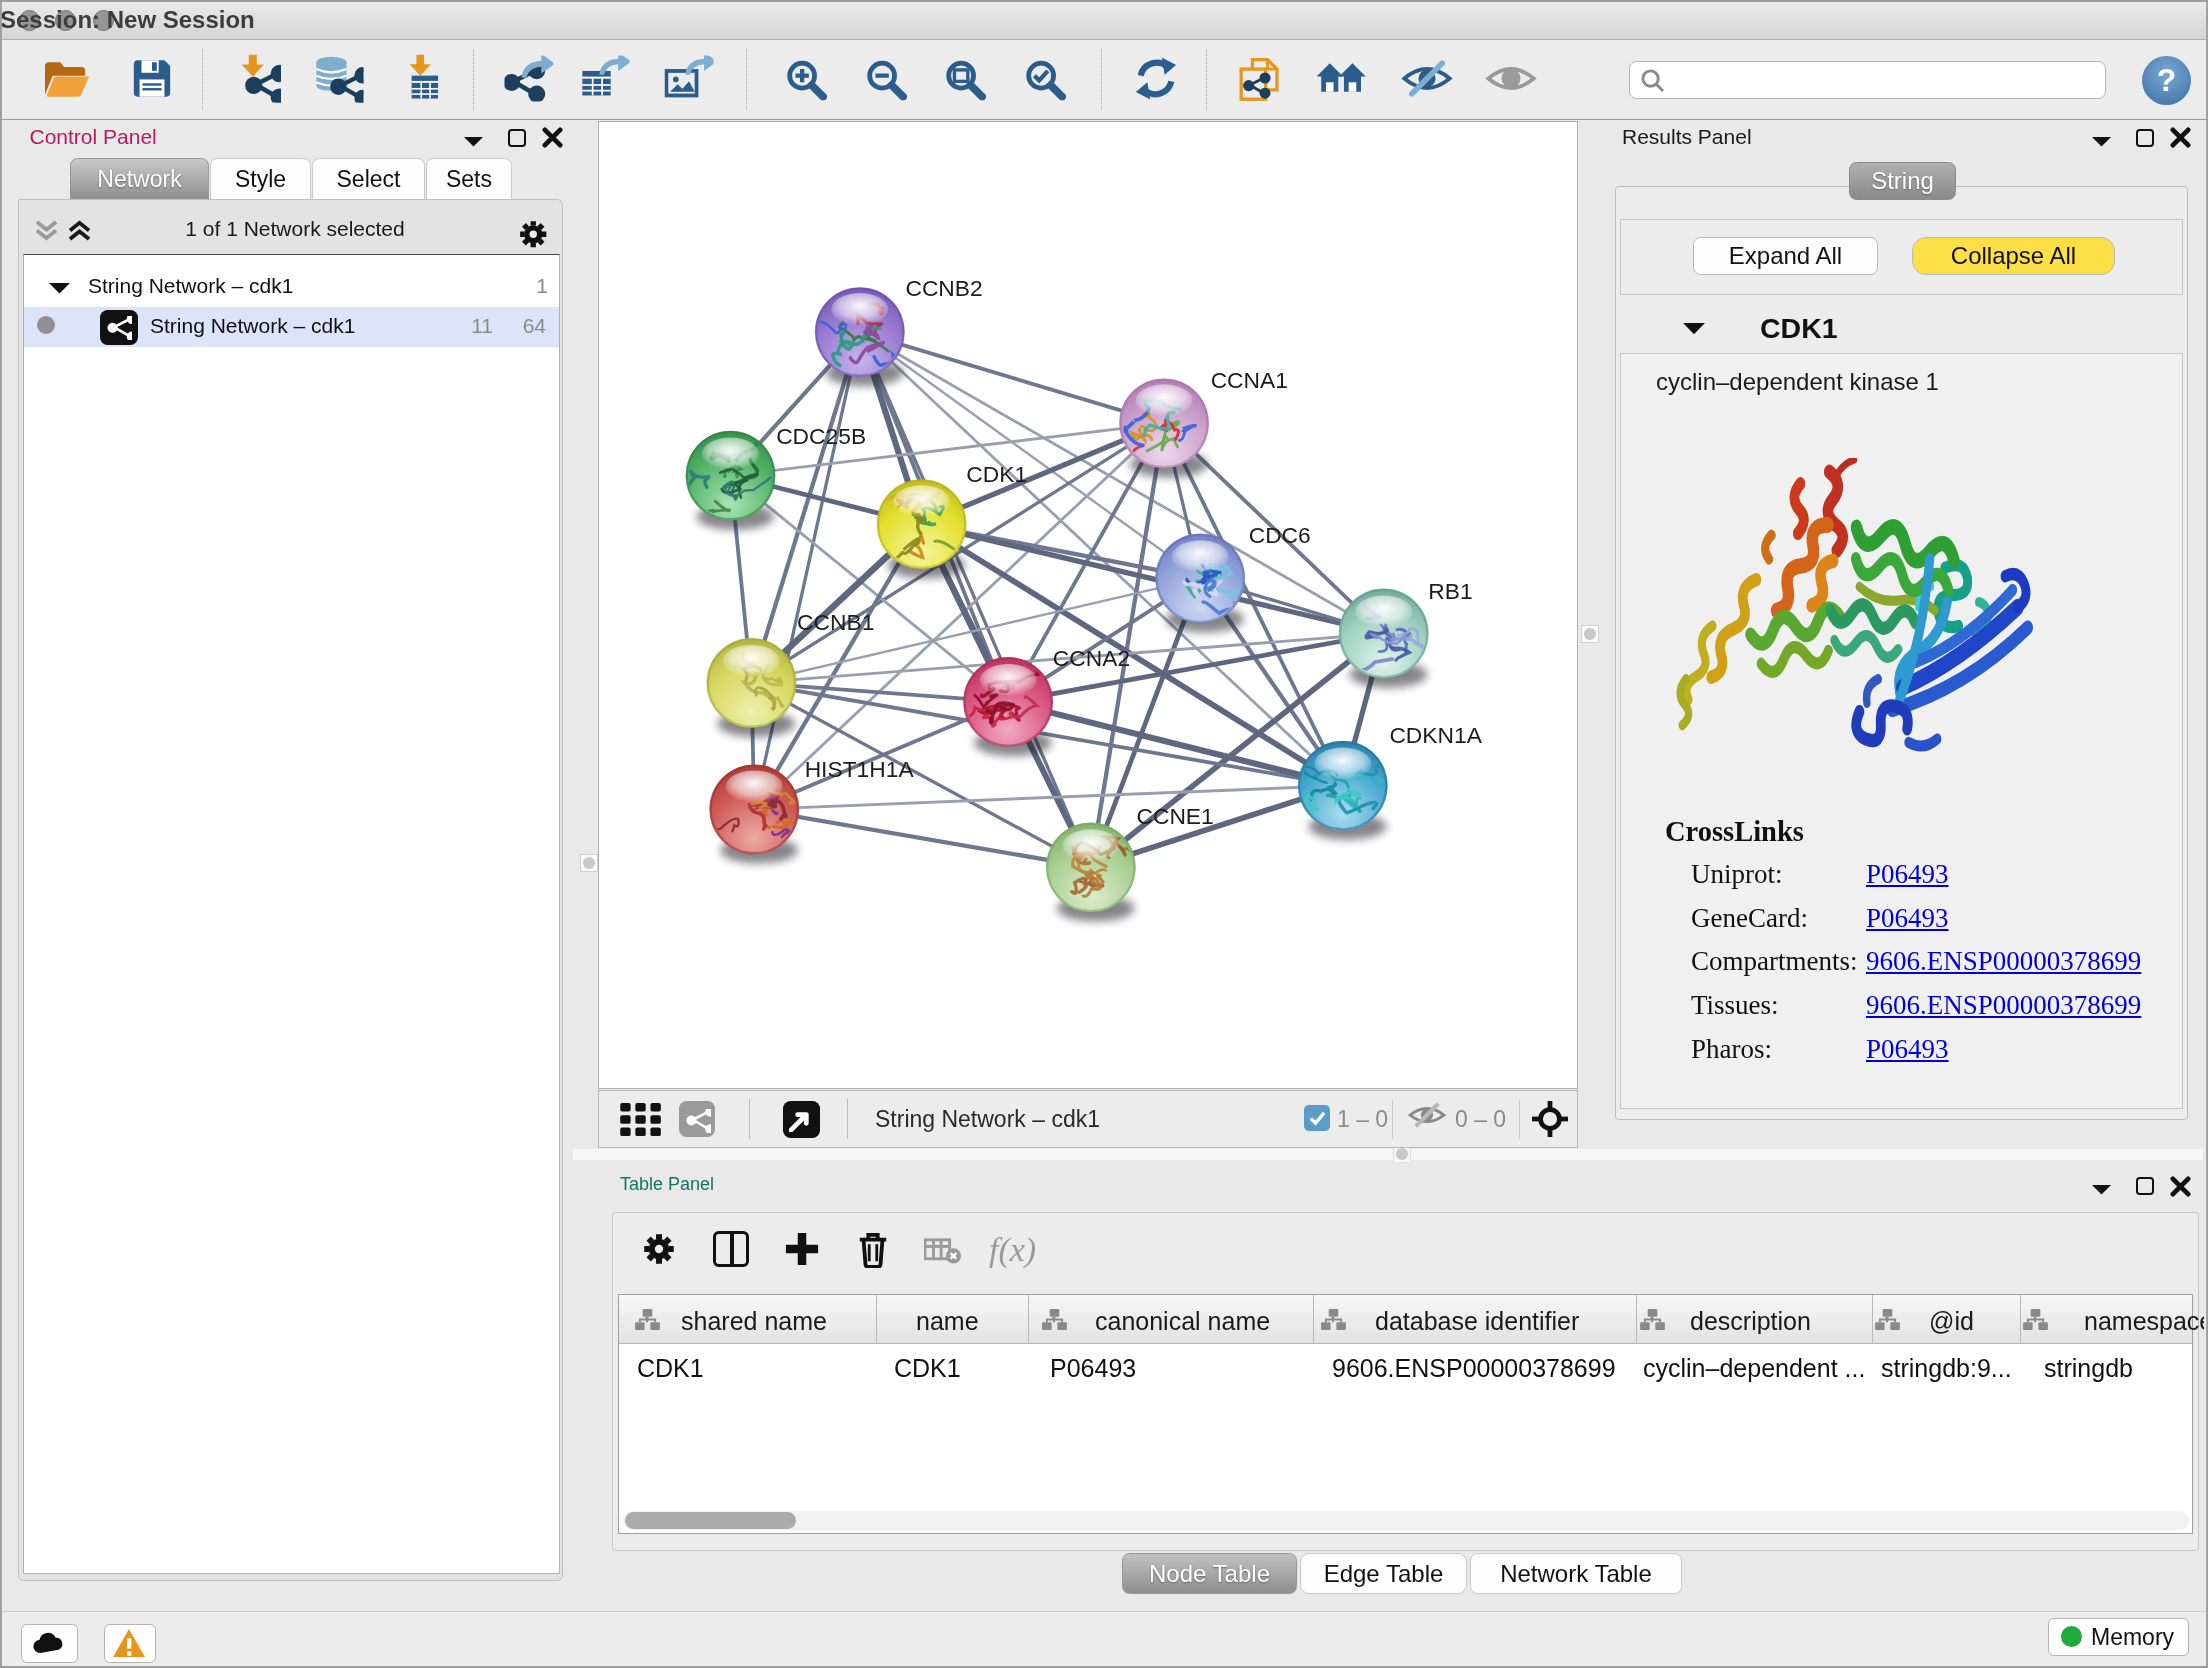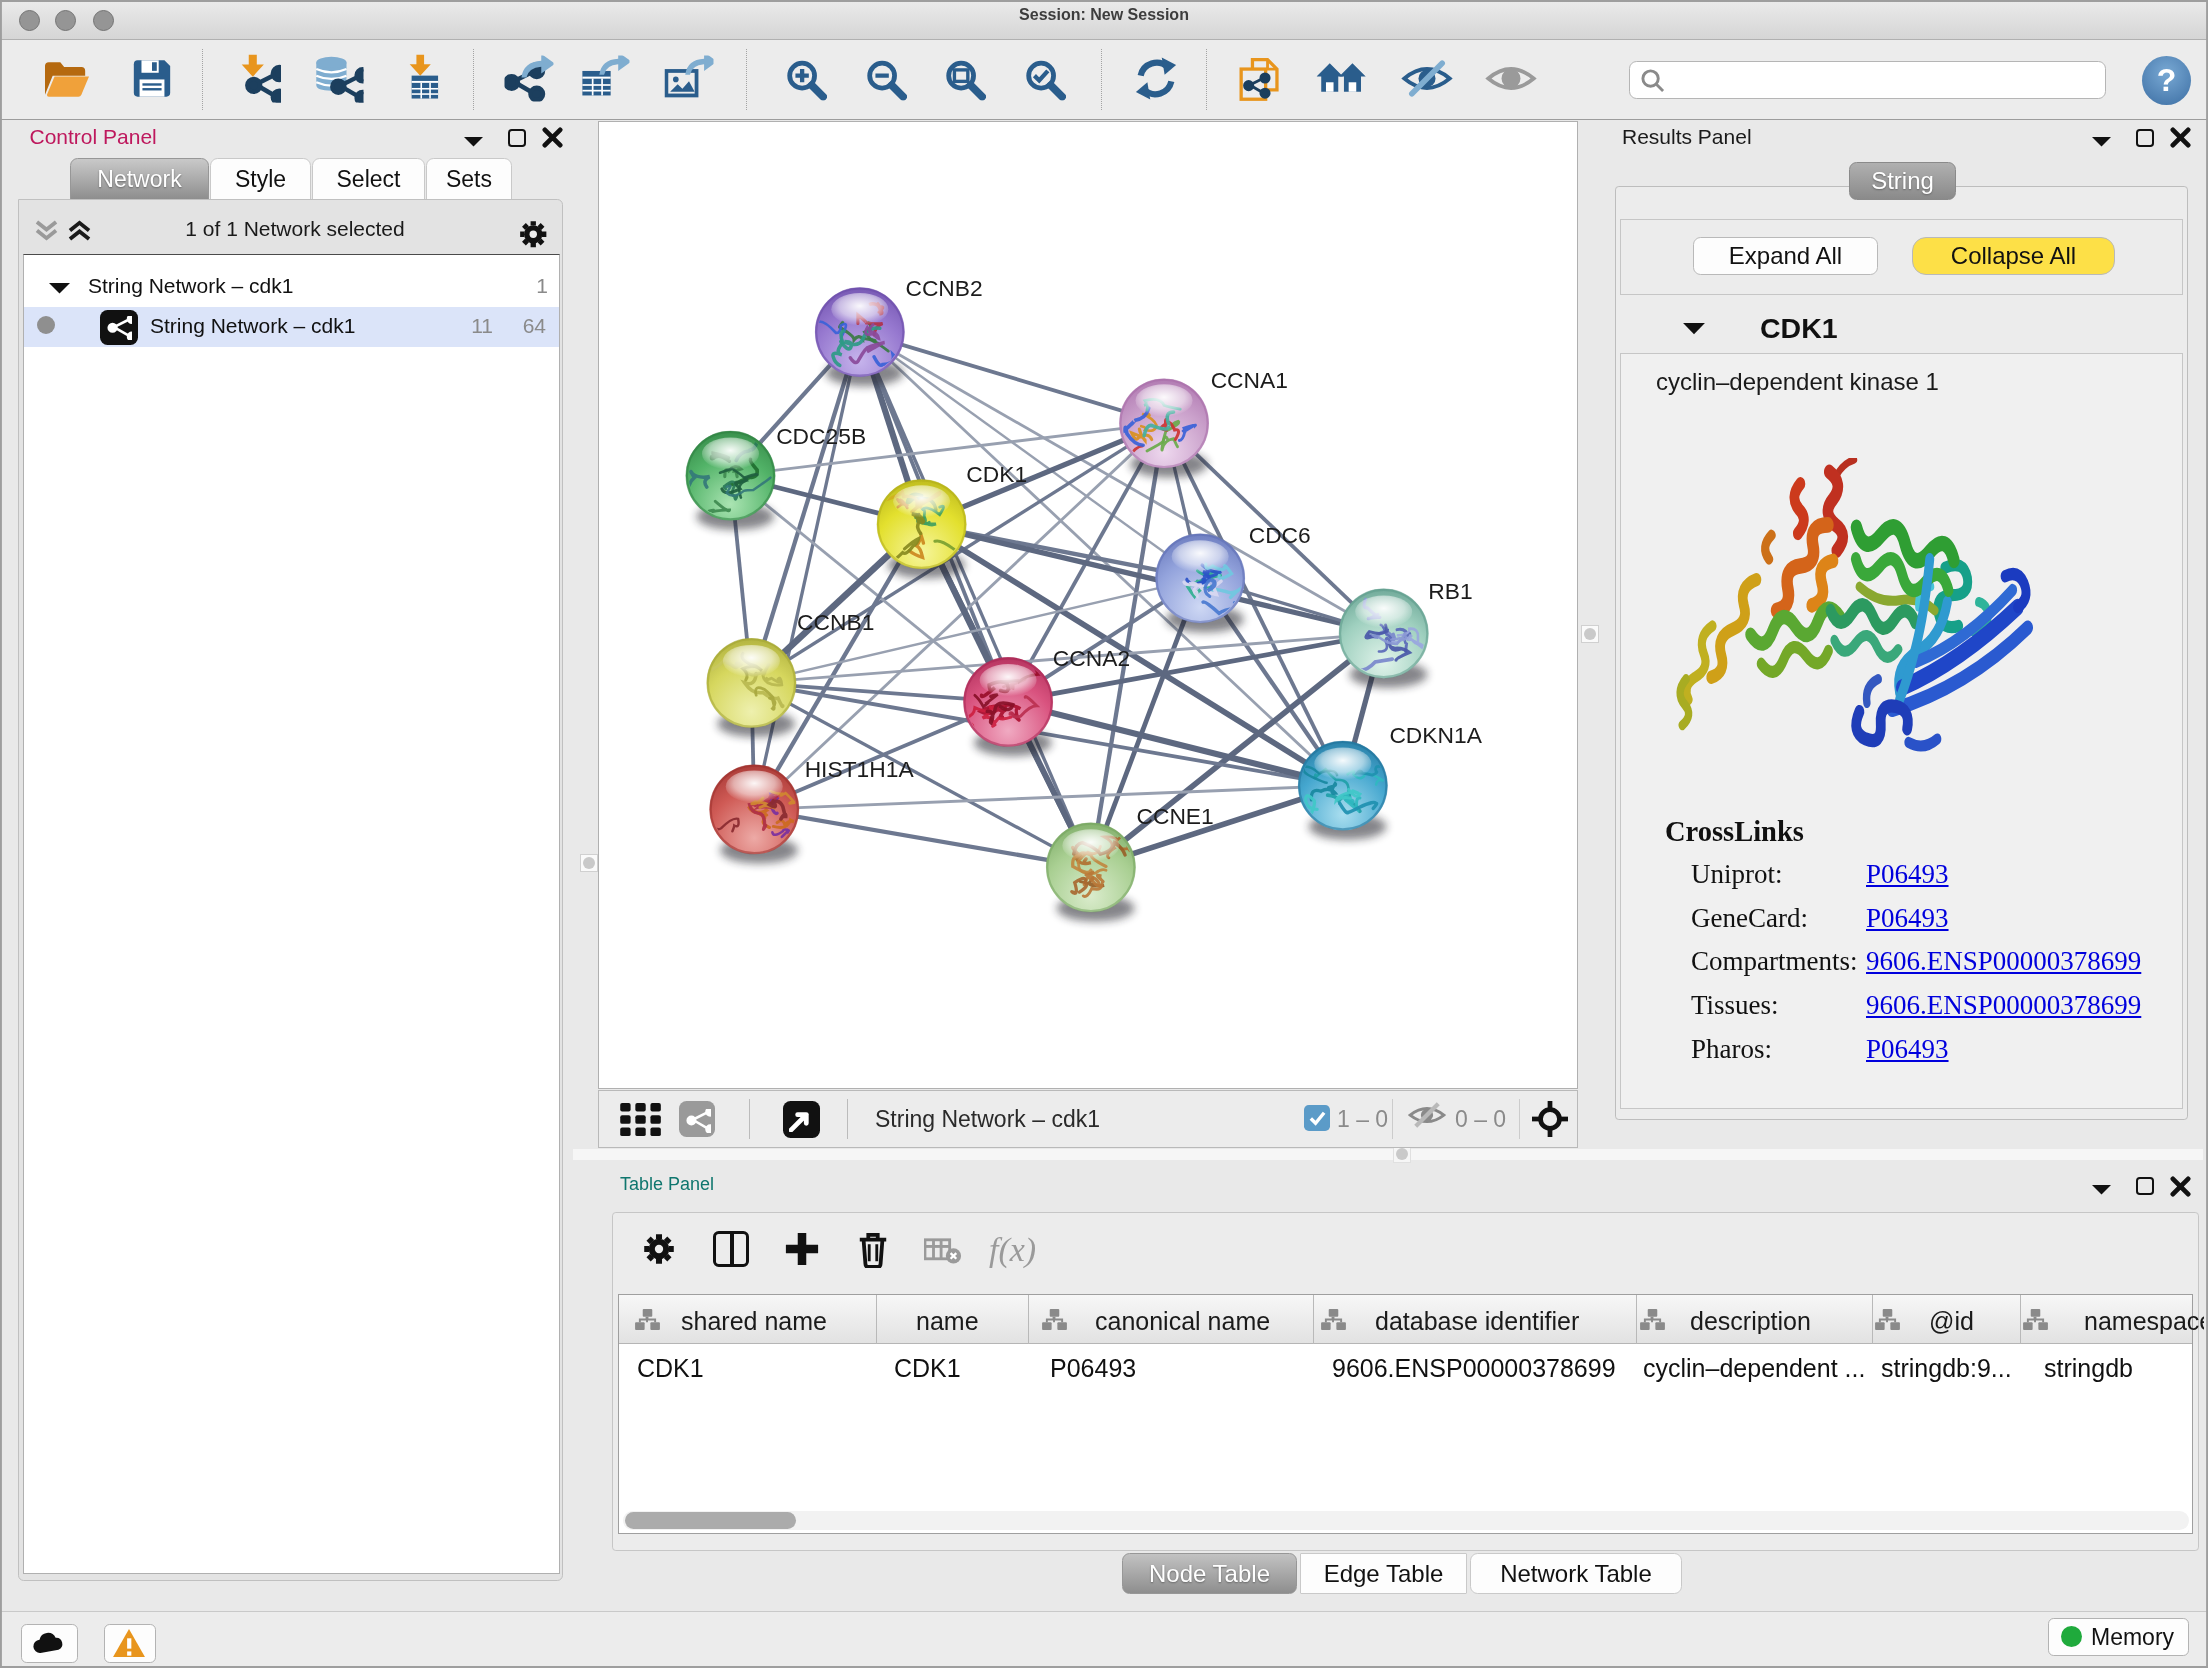--- a/index.html
+++ b/index.html
@@ -4,21 +4,21 @@
 * { margin:0; padding:0; box-sizing:border-box; }
 html,body { width:2208px; height:1668px; font-family:"Liberation Sans", sans-serif; background:#e9e9e9; overflow:hidden; }
 .abs { position:absolute; }
 </style></head>
 <body>
 <div class="abs" style="left:0;top:0;width:2208px;height:1668px;box-shadow:inset 0 0 0 1.9px #9e9e9e;z-index:99;pointer-events:none"></div>
 <div class="abs" style="left:0;top:0;width:2208px;height:40px;background:linear-gradient(#ebebeb,#d5d5d5);border-bottom:1px solid #b0b0b0"></div>
 <div class="abs" style="left:19px;top:9.5px;width:21px;height:21px;border-radius:50%;background:#959595;border:1px solid #747474"></div>
 <div class="abs" style="left:55px;top:9.5px;width:21px;height:21px;border-radius:50%;background:#959595;border:1px solid #747474"></div>
 <div class="abs" style="left:93px;top:9.5px;width:21px;height:21px;border-radius:50%;background:#959595;border:1px solid #747474"></div>
-<div class="abs" style="left:0;top:5.7px;width:2208px;height:28.5px;text-align:center;font-size:16px;font-weight:bold;color:#3d3d3d">Session: New Session</div>
+<div class="abs" style="left:0;top:5.7px;width:2208px;height:28.5px;text-align:left;font-size:24px;font-weight:bold;color:#3d3d3d">Session: New Session</div>
 <div class="abs" style="left:0;top:40px;width:2208px;height:80px;background:#ececec;border-bottom:1px solid #9c9c9c"></div>
 <div class="abs" style="left:67px;top:80px;transform:translate(-50%,-50%)"><svg width="48" height="44" viewBox="0 0 50 46">
       <path d="M2 40 V10 q0-4 4-4 h12 l4 5 h18 q4 0 4 4 v5 h-34 z" fill="#b5690f"></path>
       <path d="M4 40 l8-19 h36 l-8 19 q-1 2-3 2 h-31 q-2 0-2-2 z" fill="#f0a13a"></path>
     </svg></div>
 <div class="abs" style="left:152px;top:80px;transform:translate(-50%,-50%)"><svg width="44" height="44" viewBox="0 0 46 46">
       <path d="M4 8 q0-4 4-4 h28 l6 6 v28 q0 4-4 4 h-30 q-4 0-4-4 z" fill="#2a5d8c"></path>
       <rect x="12" y="4" width="18" height="13" fill="#fff"></rect>
       <rect x="23" y="6" width="5" height="9" fill="#2a5d8c"></rect>
       <rect x="10" y="24" width="26" height="18" fill="#fff"></rect>
@@ -777,21 +777,21 @@
 <div class="abs" style="left:637px;top:1354px;width:314px;height:28.5px;font-size:25px;color:#111">CDK1</div>
 <div class="abs" style="left:894px;top:1354px;width:314px;height:28.5px;font-size:25px;color:#111">CDK1</div>
 <div class="abs" style="left:1050px;top:1354px;width:314px;height:28.5px;font-size:25px;color:#111">P06493</div>
 <div class="abs" style="left:1332px;top:1354px;width:314px;height:28.5px;font-size:25px;color:#111">9606.ENSP00000378699</div>
 <div class="abs" style="left:1643px;top:1354px;width:314px;height:28.5px;font-size:25px;color:#111">cyclin–dependent ...</div>
 <div class="abs" style="left:1881px;top:1354px;width:314px;height:28.5px;font-size:25px;color:#111">stringdb:9...</div>
 <div class="abs" style="left:2044px;top:1354px;width:314px;height:28.5px;font-size:25px;color:#111">stringdb</div>
 <div class="abs" style="left:623px;top:1511px;width:1566px;height:19px;background:#f2f2f2;border-radius:9.5px"></div>
 <div class="abs" style="left:625px;top:1512px;width:171px;height:17px;background:#ababab;border-radius:8.6px"></div>
 <div class="abs" style="left:1122px;top:1553px;width:175px;height:41px;background:linear-gradient(#c2c2c2,#8e8e8e);border:1px solid #979797;border-radius:7.6px;color:#fff;text-shadow:0 1px 1.9px #666;font-size:24px;text-align:center;line-height:39px">Node Table</div>
-<div class="abs" style="left:1300px;top:1553px;width:167px;height:41px;background:#fdfdfd;border:1px solid #c9c9c9;border-radius:1px;color:#111;font-size:24px;text-align:center;line-height:39px">Edge Table</div>
+<div class="abs" style="left:1300px;top:1553px;width:167px;height:41px;background:#fdfdfd;border:1px solid #c9c9c9;border-radius:9px;color:#111;font-size:24px;text-align:center;line-height:39px">Edge Table</div>
 <div class="abs" style="left:1470px;top:1553px;width:212px;height:41px;background:#fdfdfd;border:1px solid #c9c9c9;border-radius:7.6px;color:#111;font-size:24px;text-align:center;line-height:39px">Network Table</div>
 <div class="abs" style="left:0;top:1611px;width:2208px;height:57px;background:#ececec;border-top:1px solid #c9c9c9"></div>
 <div class="abs" style="left:21px;top:1624px;width:57px;height:39px;background:#fdfdfd;border:1px solid #b3b3b3;border-radius:5.7px"></div>
 <div class="abs" style="left:31px;top:1632px"><svg width="36" height="23" viewBox="0 0 38 24">
       <path d="M10 22 a7 7 0 0 1 -1 -14 a9 9 0 0 1 17 -2 a6.5 6.5 0 0 1 3 12.5 z" fill="#111"></path>
     </svg></div>
 <div class="abs" style="left:104px;top:1624px;width:52px;height:39px;background:#fdfdfd;border:1px solid #b3b3b3;border-radius:5.7px"></div>
 <div class="abs" style="left:112px;top:1628px"><svg width="34" height="30" viewBox="0 0 36 32">
       <path d="M18 1 L35 31 H1 z" fill="#e8951d"></path>
       <rect x="16" y="11" width="4.5" height="11" fill="#fff"></rect>

